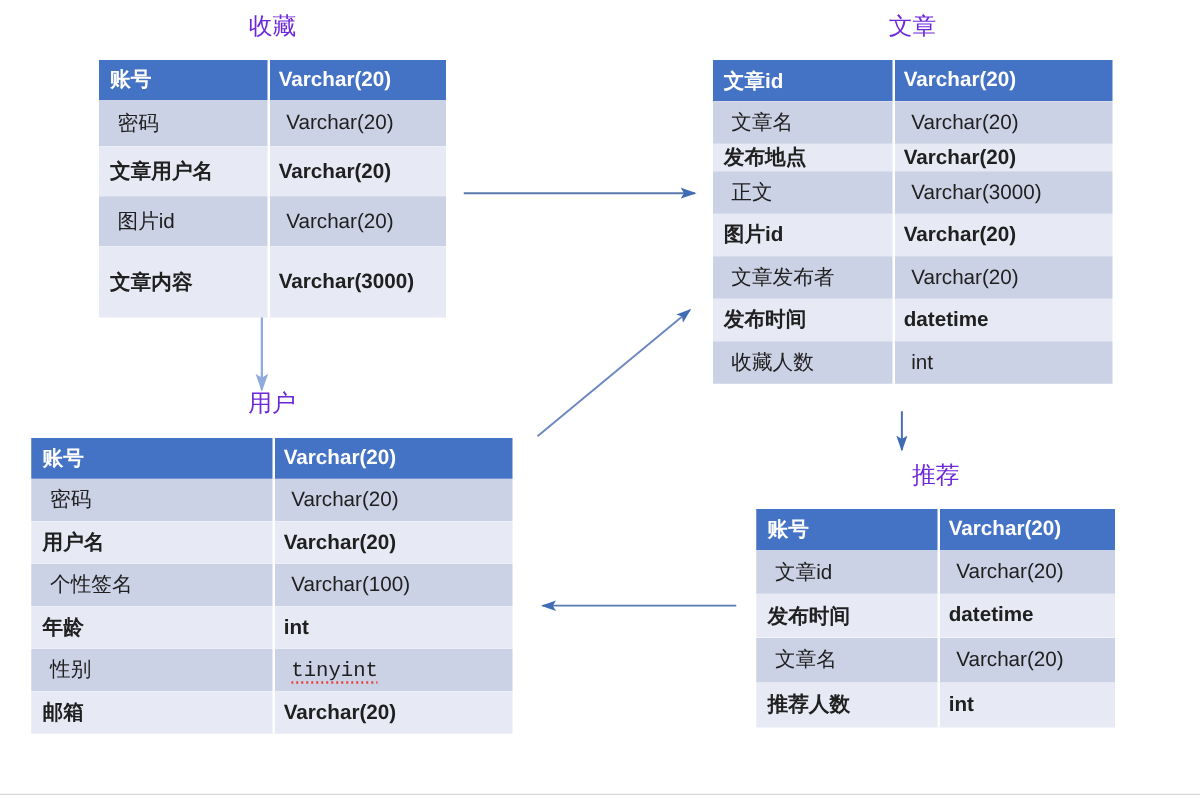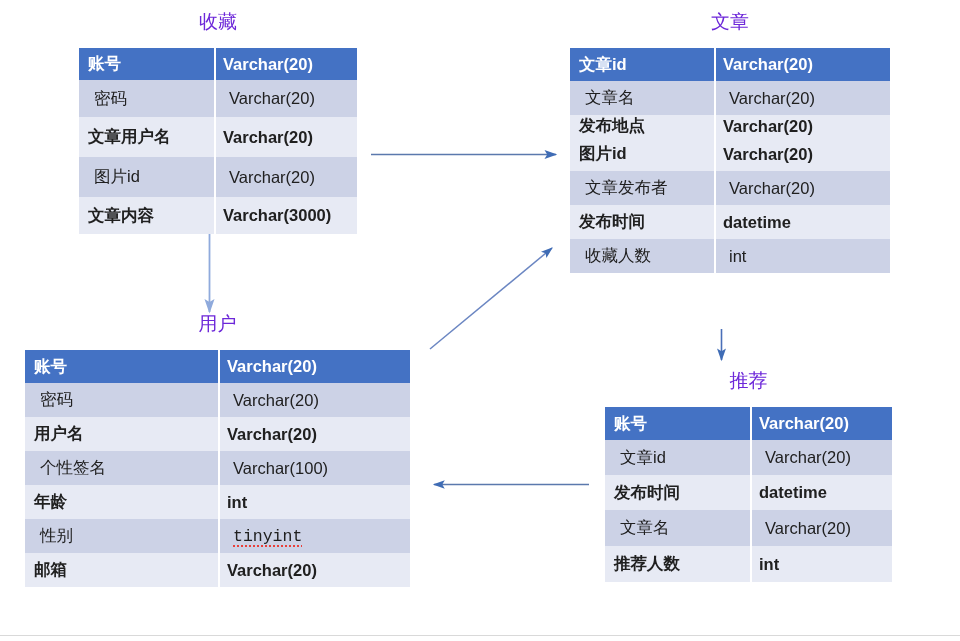--- a/index.html
+++ b/index.html
@@ -127,21 +127,21 @@
           <td class="c2">Varchar(20)</td>
         </tr>
         <tr class="row-b" style="height:40px;">
           <td class="c1">文章用户名</td>
           <td class="c2">Varchar(20)</td>
         </tr>
         <tr class="row-a" style="height:40px;">
           <td class="c1">图片id</td>
           <td class="c2">Varchar(20)</td>
         </tr>
-        <tr class="row-b" style="height:37px;margin-left:23px;">
+        <tr class="row-b" style="height:57px;margin-left:23px;">
           <td class="c1">文章内容</td>
           <td class="c2">Varchar(3000)</td>
         </tr>
       </tbody>
     </table>
   </div>
 
   <div class="er-table" style="left:570px; top:12px; width:320px;">
     <div class="table-title">文章</div>
     <table class="table-grid" style="top:36px;">
@@ -154,20 +154,24 @@
           <td class="c1">文章id</td>
           <td class="c2">Varchar(20)</td>
         </tr>
         <tr class="row-a" style="height:34px;">
           <td class="c1">文章名</td>
           <td class="c2">Varchar(20)</td>
         </tr>
         <tr class="row-b" style="height:22px;margin-top:42px;">
           <td class="c1">发布地点</td>
           <td class="c2">Varchar(20)</td>
+        </tr>
+        <tr class="row-a" style="height:34px;">
+          <td class="c1">正文</td>
+          <td class="c2">Varchar(3000)</td>
         </tr>
         <tr class="row-b" style="height:34px;">
           <td class="c1">图片id</td>
           <td class="c2">Varchar(20)</td>
         </tr>
         <tr class="row-a" style="height:34px;">
           <td class="c1">文章发布者</td>
           <td class="c2">Varchar(20)</td>
         </tr>
         <tr class="row-b" style="height:34px;">

